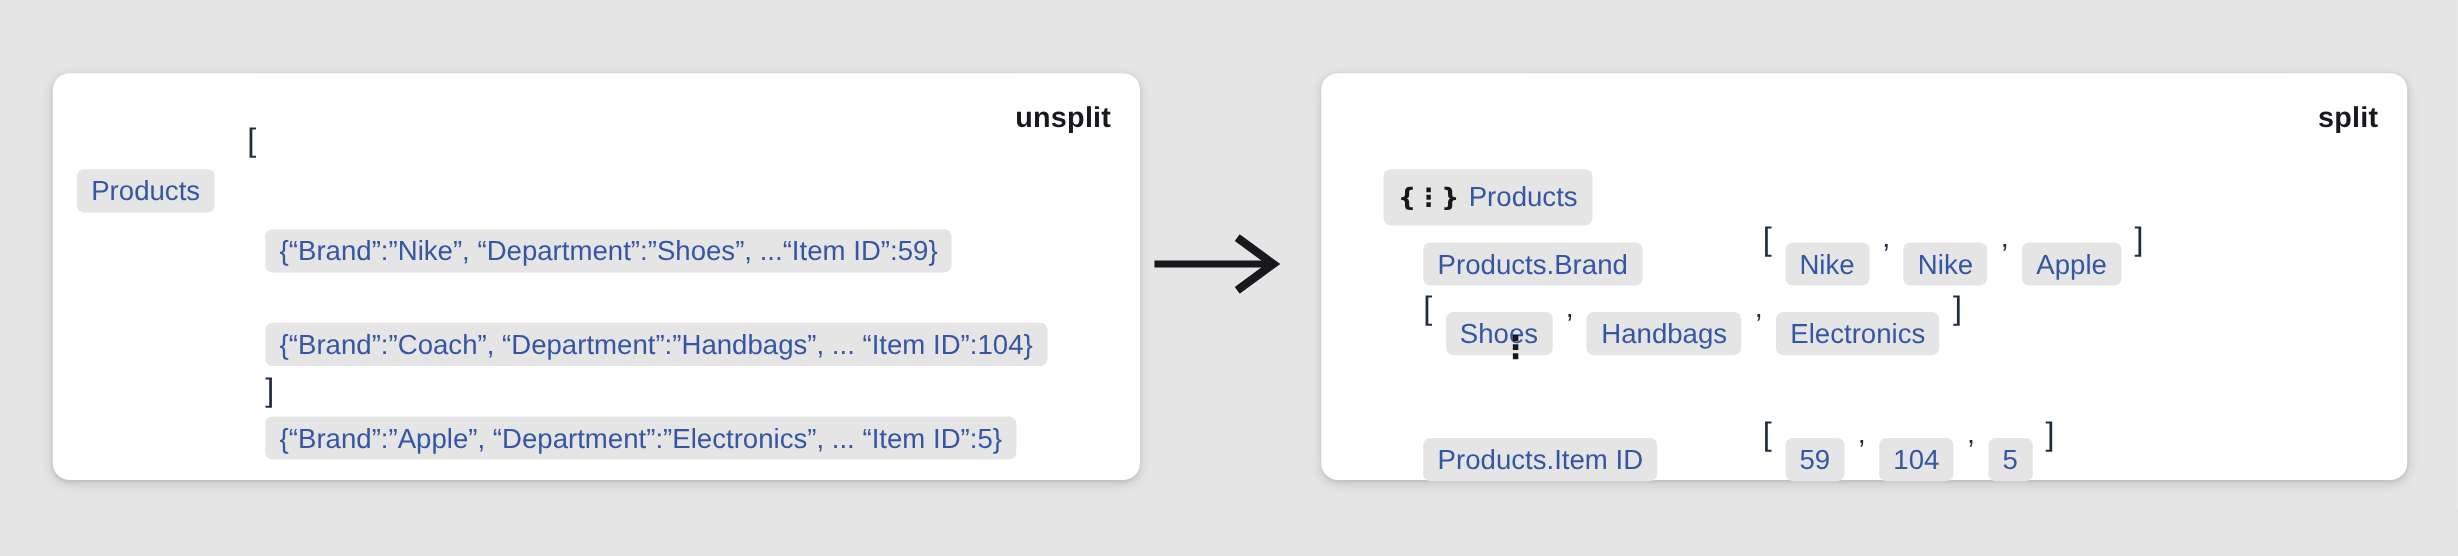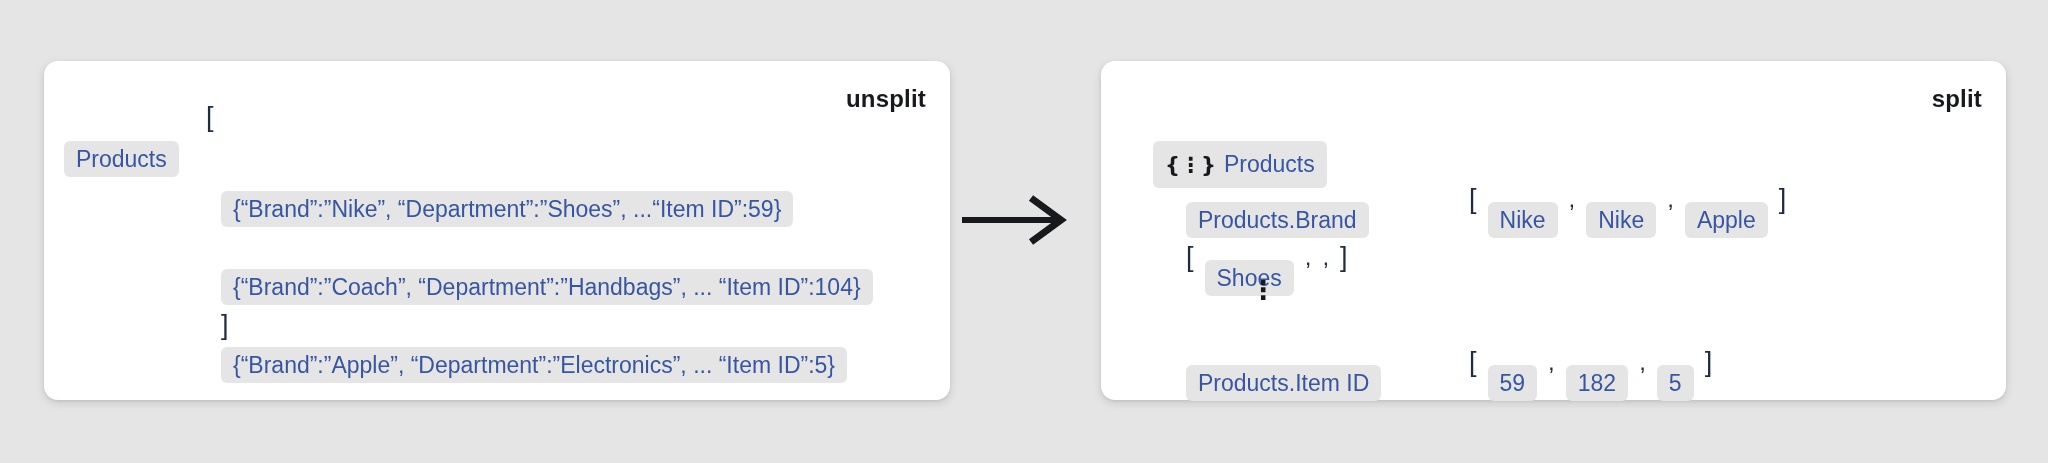--- a/index.html
+++ b/index.html
@@ -148,36 +148,38 @@
         <span class="chip">Apple</span>
         <span class="bracket">]</span>
       </div>
     </div>
 
     <div class="r-row r-row-dept">
       <div class="vals">
         <span class="bracket">[</span>
         <span class="chip">Shoes</span>
         <span class="comma">,</span>
+        <span class="chip">Handbags</span>
         <span class="comma">,</span>
+        <span class="chip">Electronics</span>
         <span class="bracket">]</span>
       </div>
     </div>
 
     <div class="r-dots">⋮</div>
 
     <div class="r-row r-row-itemid">
       <div class="label-col">
         <span class="chip">Products.Item ID</span>
       </div>
       <div class="vals">
         <span class="bracket">[</span>
         <span class="chip">59</span>
         <span class="comma">,</span>
-        <span class="chip">182</span>
+        <span class="chip">104</span>
         <span class="comma">,</span>
         <span class="chip">5</span>
         <span class="bracket">]</span>
       </div>
     </div>
   </div>
 
 </div>
 
 </body></html>

